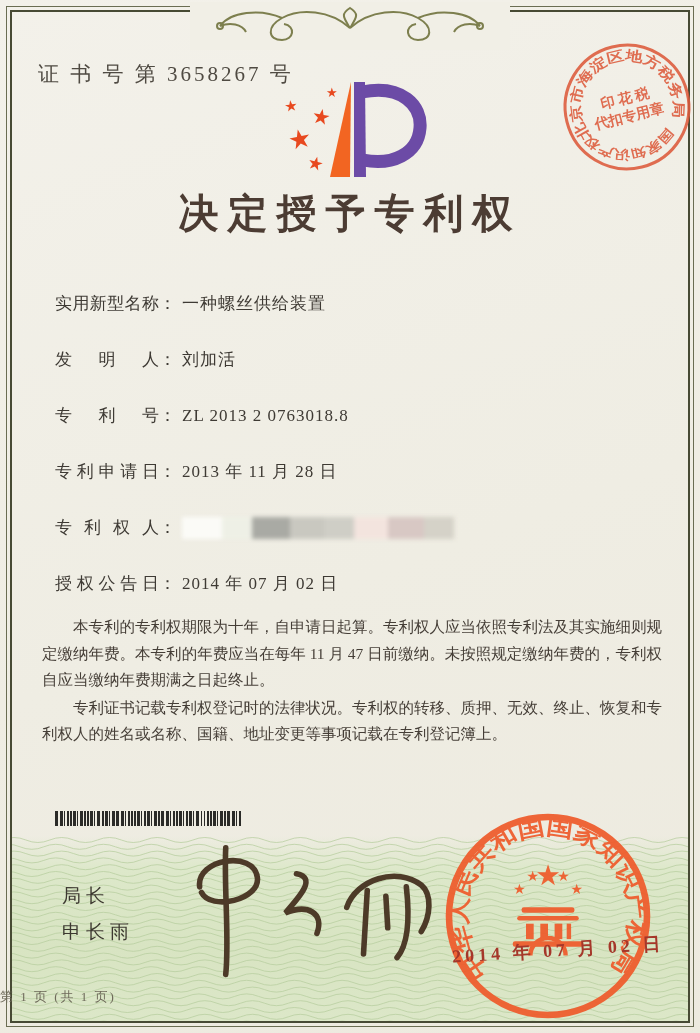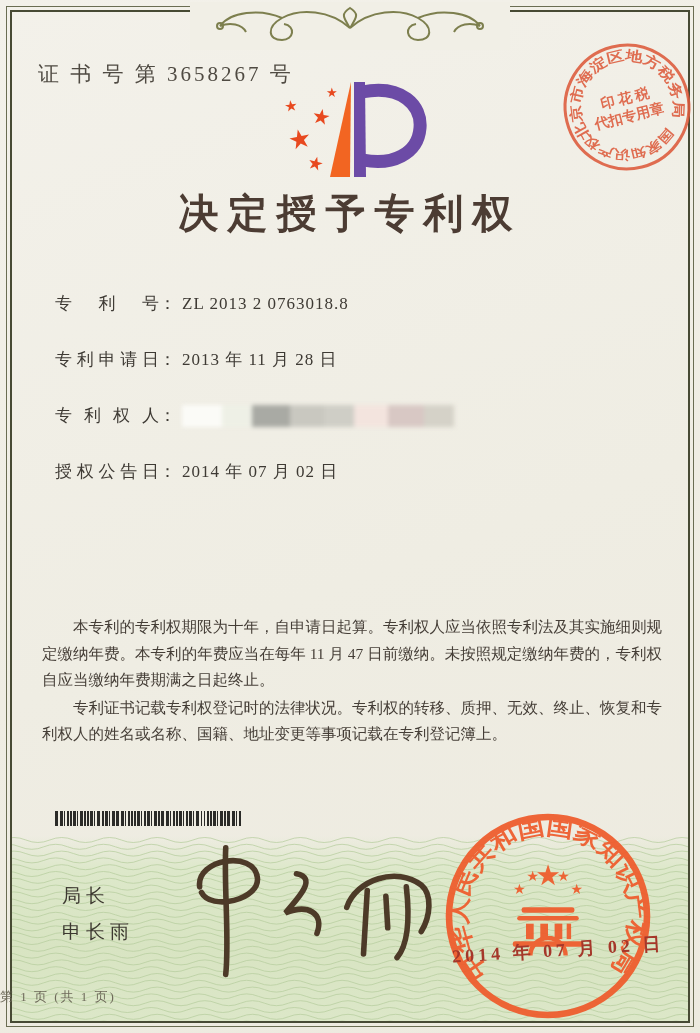--- a/index.html
+++ b/index.html
@@ -109,21 +109,27 @@
       <text x="40" y="44" font-size="21" transform="rotate(10 50 36)">★</text>
       <text x="54" y="17" font-size="13">★</text>
       <text x="12" y="31" font-size="15" transform="rotate(-8 20 25)">★</text>
       <text x="36" y="90" font-size="18" transform="rotate(14 45 82)">★</text>
     </g>
   </svg>
 
   <h1 class="title">决定授予专利权</h1>
 
   <div class="fields">
-
+  <div class="field-row">
+    <span class="field-label">实用新型名称</span><span class="field-colon">：</span><span class="field-value">一种螺丝供给装置</span>
+  </div>
+
+  <div class="field-row">
+    <span class="field-label">发明人</span><span class="field-colon">：</span><span class="field-value">刘加活</span>
+  </div>
 
   <div class="field-row">
     <span class="field-label">专利号</span><span class="field-colon">：</span><span class="field-value">ZL 2013 2 0763018.8</span>
   </div>
 
   <div class="field-row">
     <span class="field-label">专利申请日</span><span class="field-colon">：</span><span class="field-value">2013 年 11 月 28 日</span>
   </div>
 
   <div class="field-row">

